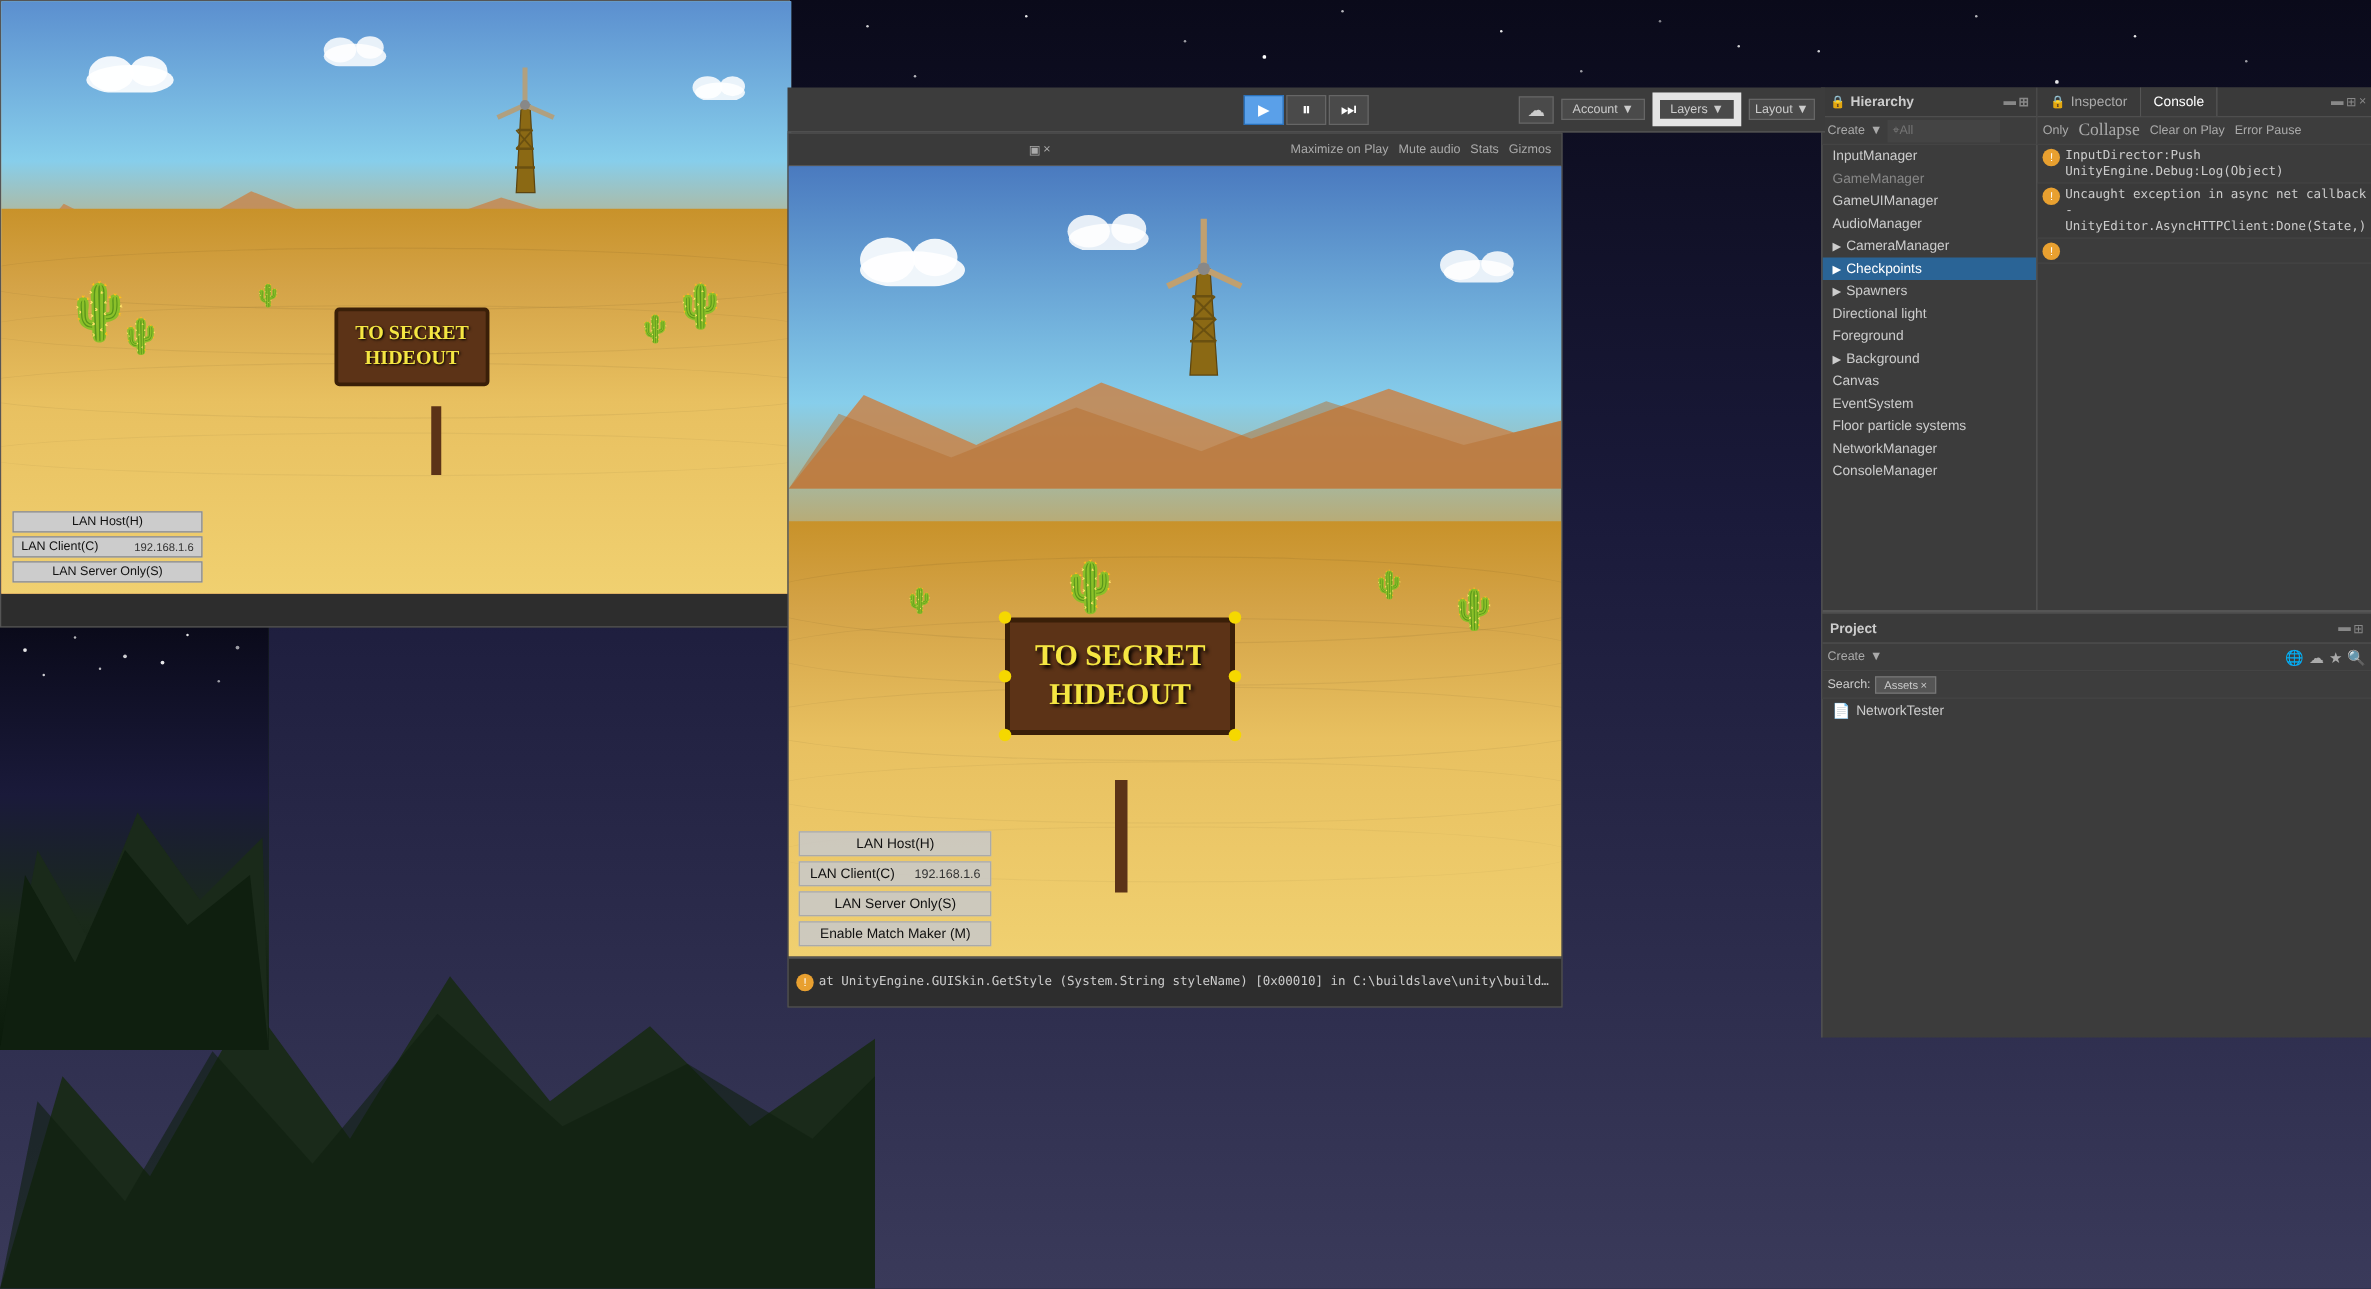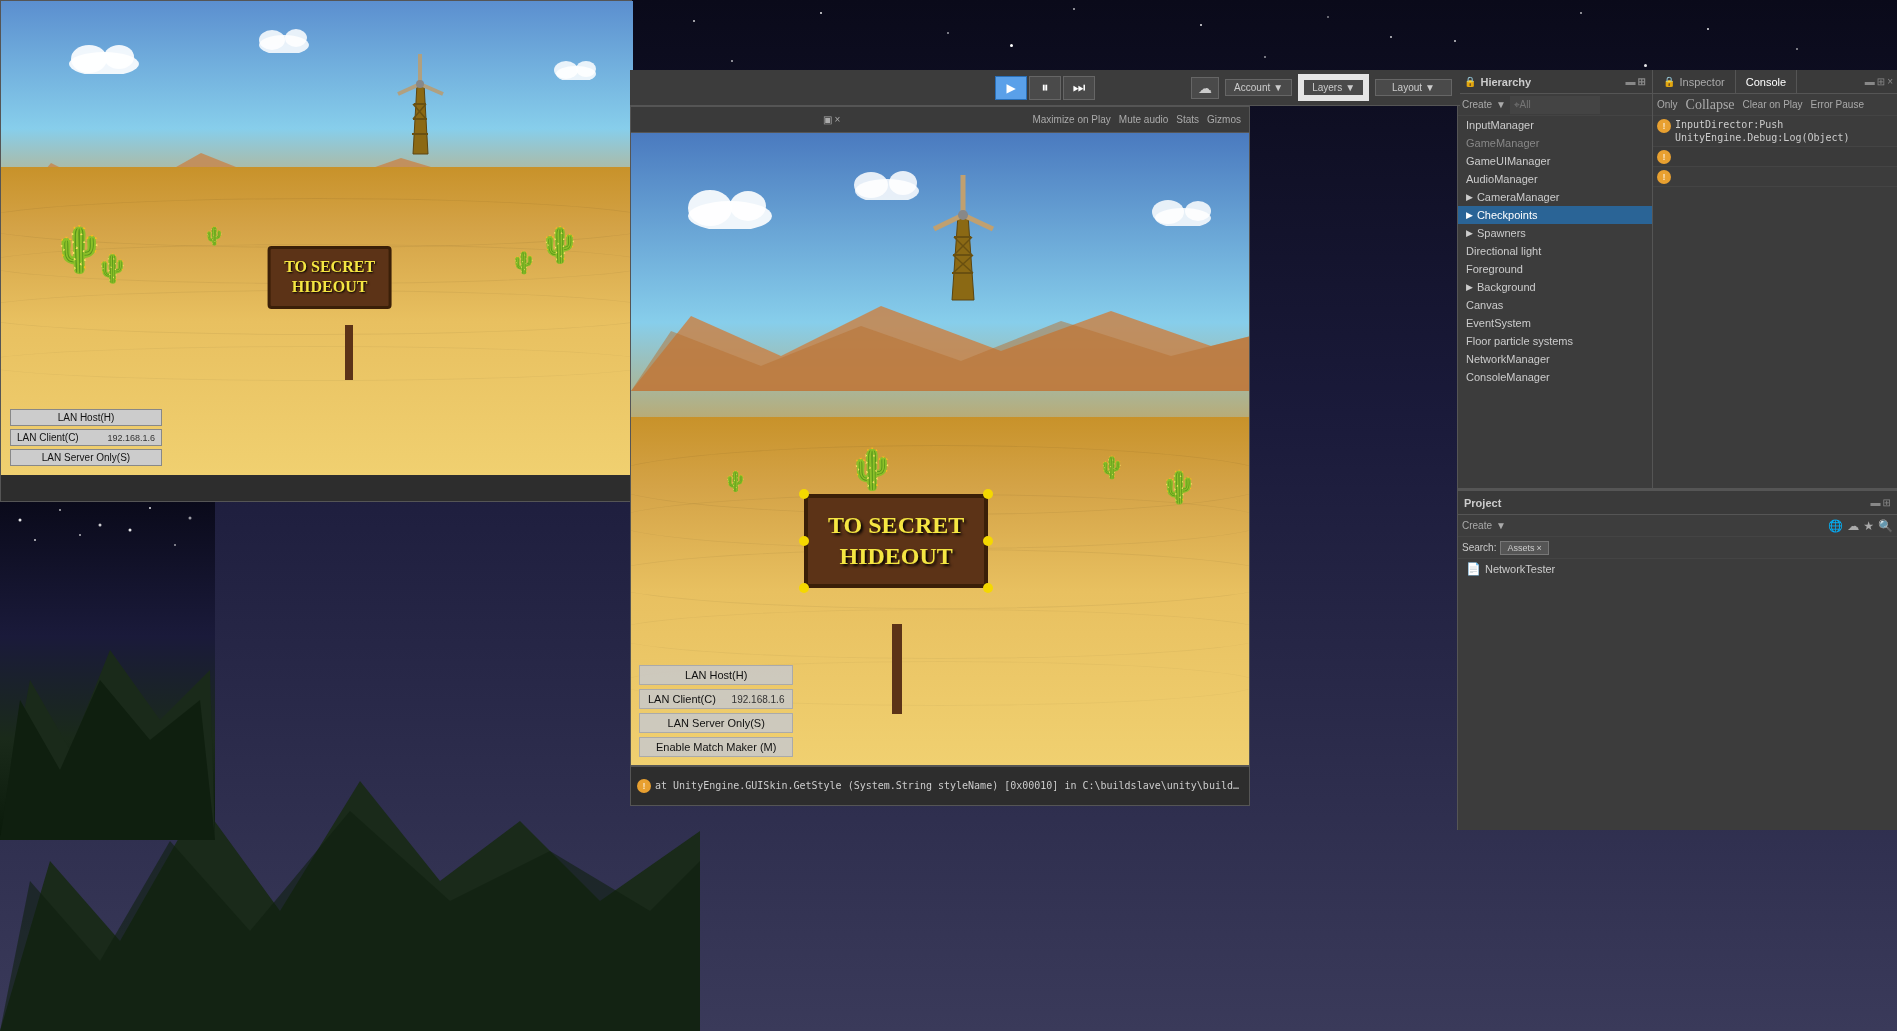--- a/index.html
+++ b/index.html
@@ -395,21 +395,21 @@
       display: flex;
       align-items: center;
       gap: 3px;
     }
 
     .layout-btn {
       background: #4a4a4a;
       border: 1px solid #666;
       color: #ccc;
       font-size: 10px;
-      padding: 2px 16px;
+      padding: 2px 4px;
       cursor: pointer;
       display: flex;
       align-items: center;
       gap: 3px;
     }
 
     .cloud-icon-btn {
       background: #4a4a4a;
       border: 1px solid #666;
       color: #ccc;
@@ -855,20 +855,24 @@
       <div class="console-list" style="flex:1;overflow-y:auto;">
         <div class="console-entry">
           <div class="console-icon">!</div>
           <div class="console-text-entry">
             InputDirector:Push<br>
             UnityEngine.Debug:Log(Object)
           </div>
         </div>
         <div class="console-entry" style="background:#3a3a3a;">
           <div class="console-icon">!</div>
+          <div class="console-text-entry">
+            Uncaught exception in async net callback -<br>
+            UnityEditor.AsyncHTTPClient:Done(State,)
+          </div>
         </div>
         <div class="console-entry">
           <div class="console-icon">!</div>
         </div>
       </div>
     </div>
   </div>
 
   <div style="flex:1;display:flex;flex-direction:column;border-top:1px solid #555;">
     <div class="project-header">

